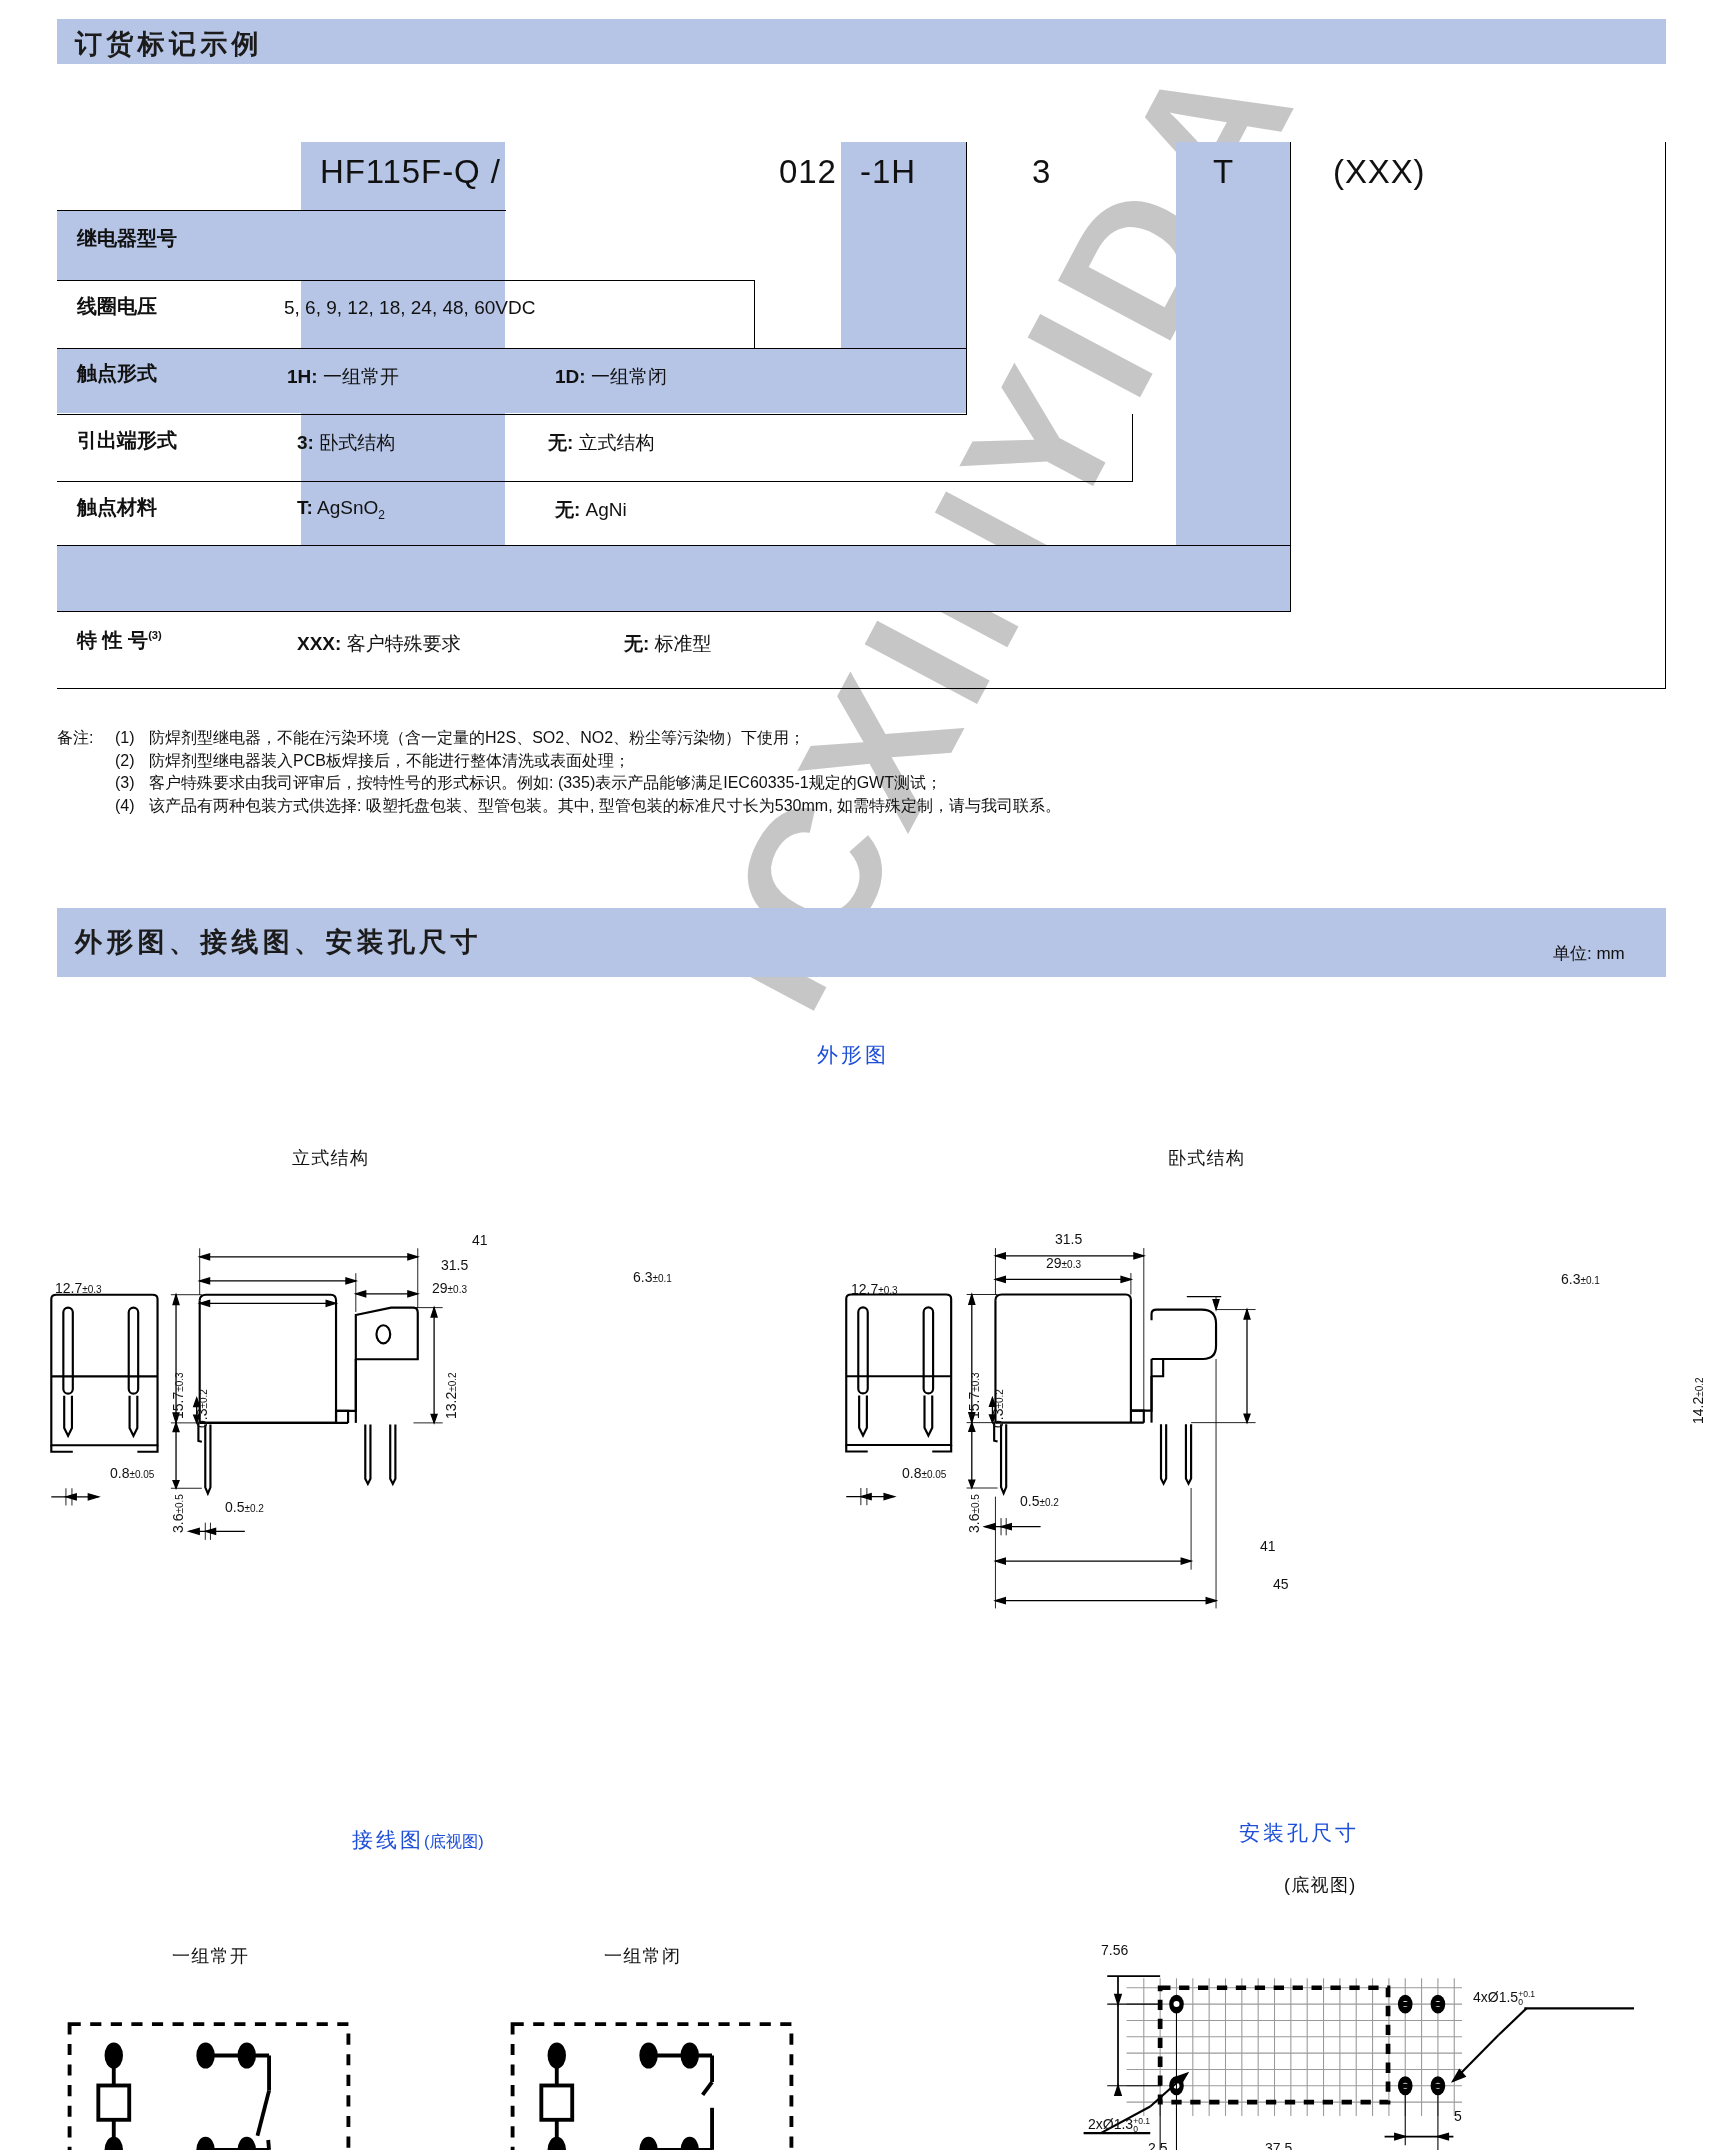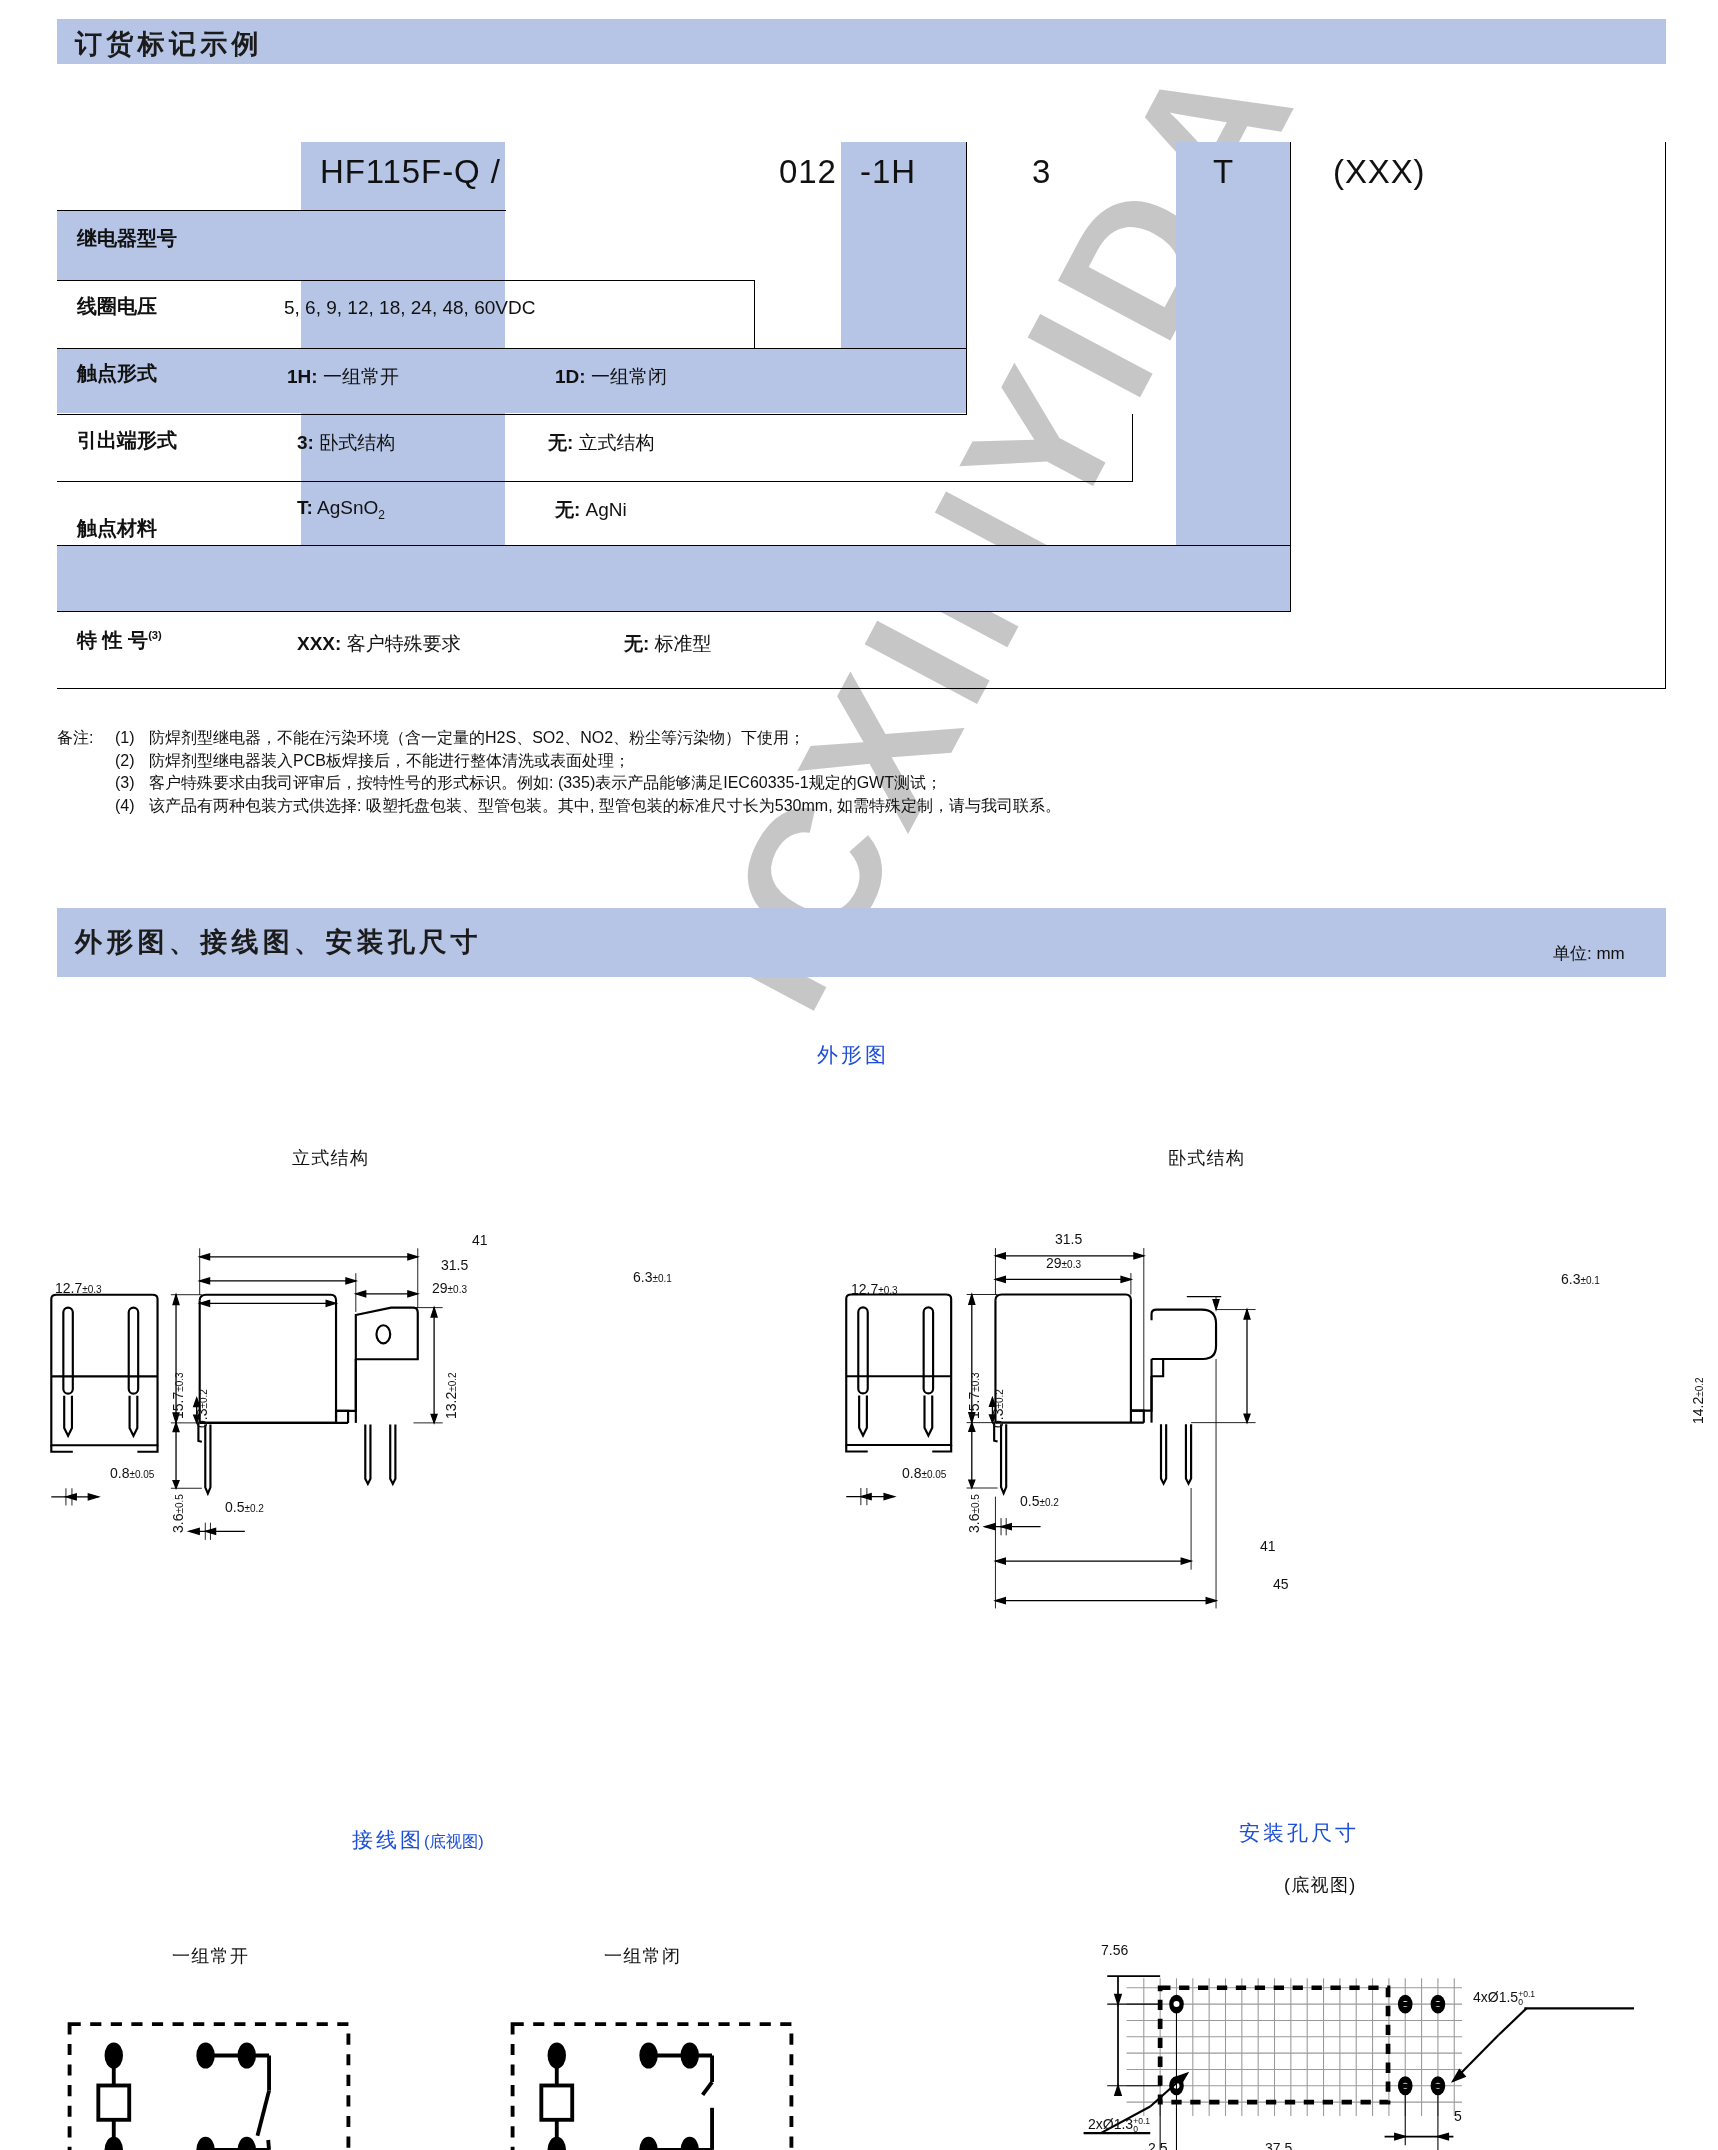--- a/index.html
+++ b/index.html
@@ -95,21 +95,21 @@
   <div class="vline" style="left:754px;top:280px;height:68px;"></div>
   <div class="vline" style="left:966px;top:142px;height:272px;"></div>
   <div class="vline" style="left:1132px;top:414px;height:68px;"></div>
   <div class="vline" style="left:1290px;top:142px;height:470px;"></div>
   <div class="vline" style="left:1665px;top:142px;height:547px;"></div>
 
   <div class="rowlabel" style="left:77px;top:225px;">继电器型号</div>
   <div class="rowlabel" style="left:77px;top:293px;">线圈电压</div>
   <div class="rowlabel" style="left:77px;top:360px;">触点形式</div>
   <div class="rowlabel" style="left:77px;top:427px;">引出端形式</div>
-  <div class="rowlabel" style="left:77px;top:494px;margin-top:21px;">触点材料</div>
+  <div class="rowlabel" style="left:77px;top:494px;">触点材料</div>
   <div class="rowlabel" style="left:77px;top:627px;">
     <span>特 性 号</span><span class="sup">(3)</span>
   </div>
 
   <div class="rowval" style="left:284px;top:297px;">5, 6, 9, 12, 18, 24, 48, 60VDC</div>
 
   <div class="rowval" style="left:287px;top:364px;">
     <b>1H:</b>
     <span>一组常开</span>
   </div>

